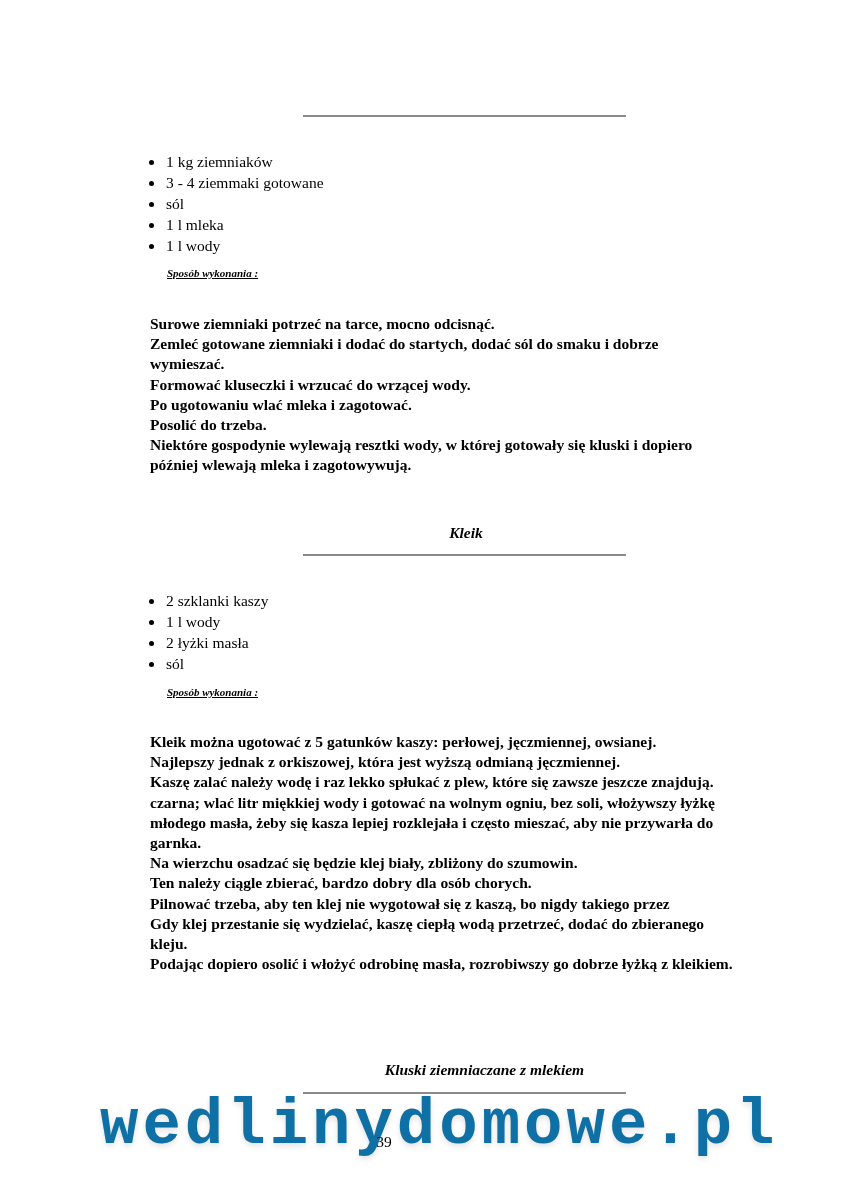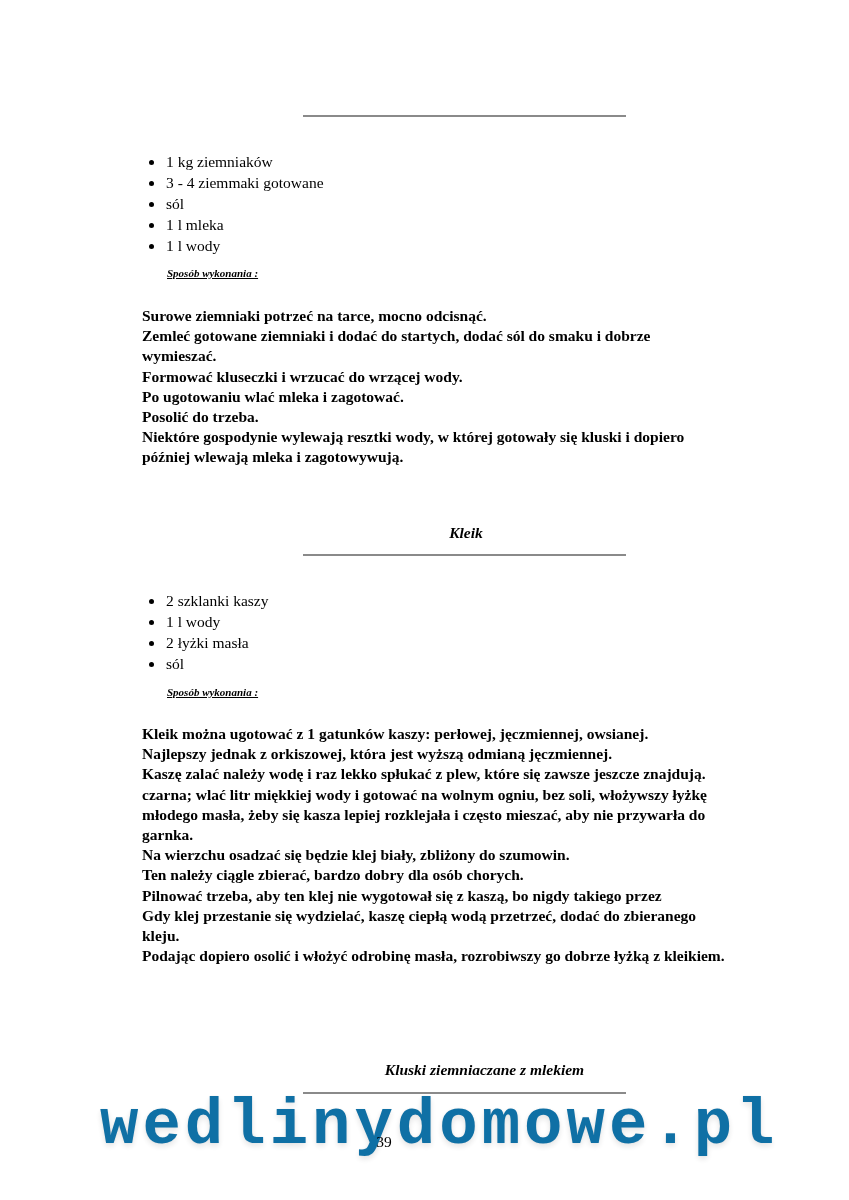--- a/index.html
+++ b/index.html
@@ -6,21 +6,21 @@
     body { width: 849px; height: 1200px; position: relative; overflow: hidden;
            font-family: "Liberation Serif", "DejaVu Serif", serif; color: #000; }
     .rule { position: absolute; left: 303px; width: 323px; height: 2px; background: #8a8a8a; }
     .list { position: absolute; left: 138px; margin: 8px; padding: 0; list-style: none;
             font-weight: normal; font-size: 15.5px; line-height: 21px; }
     .list li { position: relative; padding-left: 20px; }
     .list li::before { content: ""; position: absolute; left: 3px; top: 9px; width: 5px; height: 5px;
                        background: #000; border-radius: 50%; }
     .method { position: absolute; left: 167px; font-weight: bold; font-style: italic;
               text-decoration: underline; font-size: 11px; }
-    .para { position: absolute; left: 142px; width: 680px; margin: 0; font-weight: bold;
+    .para { position: absolute; left: 142px; width: 680px; margin: 8px; font-weight: bold;
             font-size: 15.5px; line-height: 20.2px; }
     .para div { white-space: nowrap; }
     .title { position: absolute; font-weight: bold; font-style: italic; font-size: 15.5px;
              text-align: center; width: 323px; left: 303px; }
     .watermark { position: absolute; left: 100px; top: 1090px; font-family: Liberation Mono, monospace;
                  font-weight: bold; font-size: 64px; color: #0369a1; letter-spacing: 4px;
                  text-shadow: 0 3px 6px rgba(0,0,0,0.12), 0 0 2px rgba(0,0,0,0.08); opacity: 0.95; }
     .pagenum { position: absolute; left: 0; width: 768px; top: 1133px; text-align: center; font-size: 15.5px; }
   </style>
 </head>
@@ -55,21 +55,21 @@
 <ul class="list" style="top:582px;">
   <li>2 szklanki kaszy</li>
   <li>1 l wody</li>
   <li>2 łyżki masła</li>
   <li>sól</li>
 </ul>
 
 <div class="method" style="top:686px;">Sposób wykonania :</div>
 
 <div class="para" style="top:724px;">
-  <div>Kleik można ugotować z 1 gatunków kaszy: perłowej, jęczmiennej, owsianej.</div>
+  <div>Kleik można ugotować z 5 gatunków kaszy: perłowej, jęczmiennej, owsianej.</div>
   <div>Najlepszy jednak z orkiszowej, która jest wyższą odmianą jęczmiennej.</div>
   <div>Kaszę zalać należy wodę i raz lekko spłukać z plew, które się zawsze jeszcze znajdują.</div>
   <div>czarna; wlać litr miękkiej wody i gotować na wolnym ogniu, bez soli, włożywszy łyżkę</div>
   <div>młodego masła, żeby się kasza lepiej rozklejała i często mieszać, aby nie przywarła do</div>
   <div>garnka.</div>
   <div>Na wierzchu osadzać się będzie klej biały, zbliżony do szumowin.</div>
   <div>Ten należy ciągle zbierać, bardzo dobry dla osób chorych.</div>
   <div>Pilnować trzeba, aby ten klej nie wygotował się z kaszą, bo nigdy takiego przez</div>
   <div>Gdy klej przestanie się wydzielać, kaszę ciepłą wodą przetrzeć, dodać do zbieranego</div>
   <div>kleju.</div>

